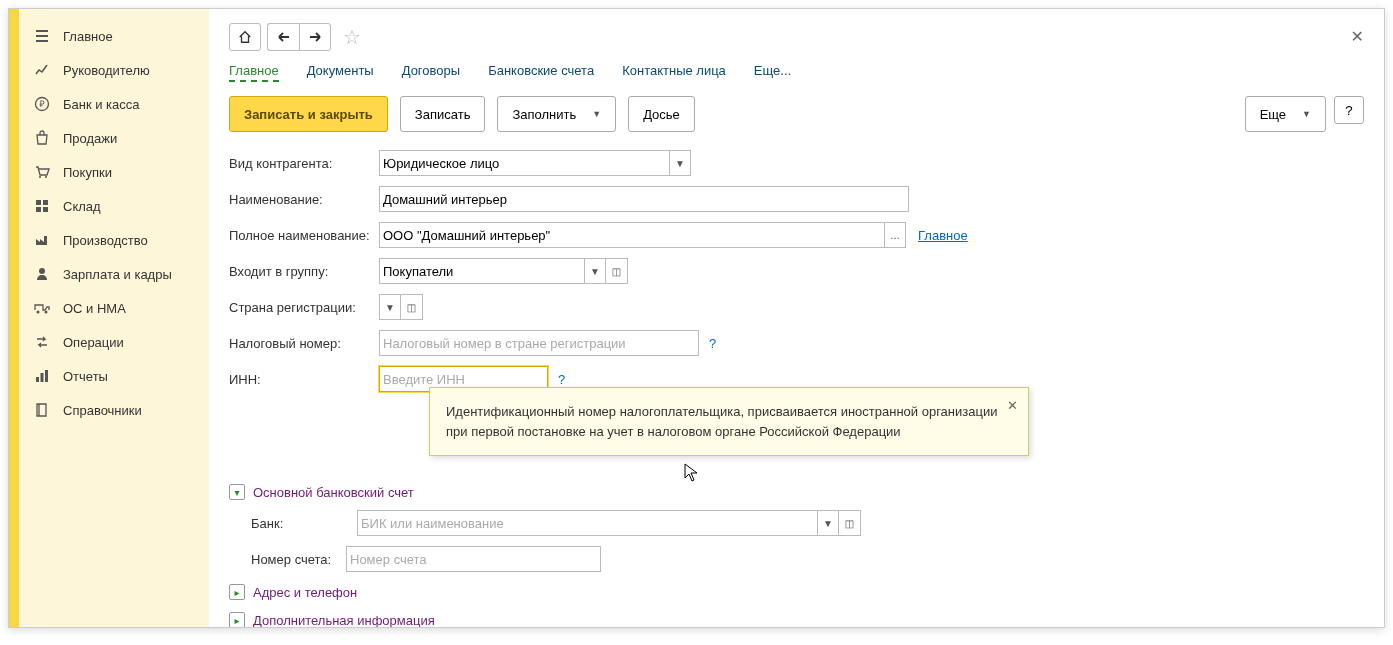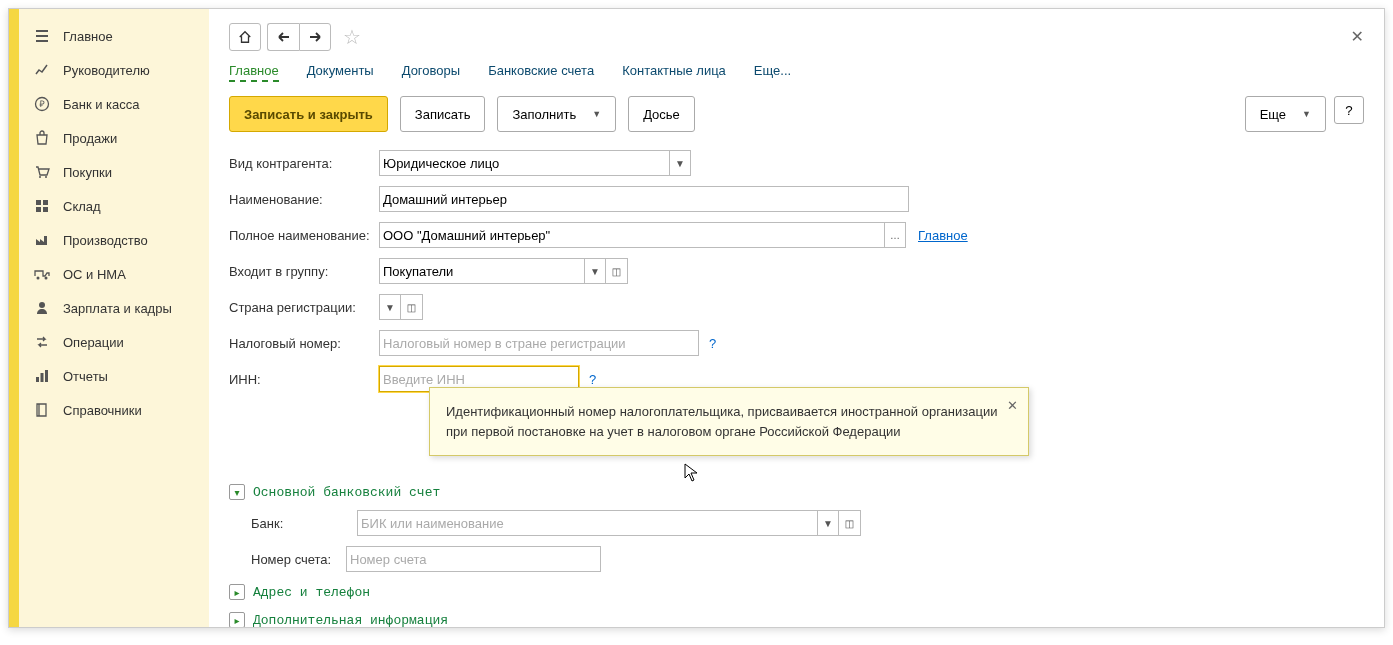--- a/index.html
+++ b/index.html
@@ -193,21 +193,21 @@
       width: 16px;
       height: 16px;
       border: 1px solid #999;
       border-radius: 2px;
       display: flex;
       align-items: center;
       justify-content: center;
       font-size: 10px;
       color: #2a8a2a;
     }
-    .section-title { color: #15803d; font-family: Liberation Mono, monospace; }
+    .section-title { color: #701a75; }
     .indent { margin-left: 22px; }
     .form-row.indent .form-label { width: 95px; }
     .tooltip {
       position: absolute;
       left: 220px;
       top: 378px;
       width: 600px;
       background: #fffde7;
       border: 1px solid #d4c968;
       box-shadow: 2px 2px 6px rgba(0,0,0,0.15);
@@ -299,35 +299,35 @@
       <span class="sidebar-icon">
           <svg width="16" height="16" viewBox="0 0 16 16">
             <path d="M2 13V7l4 3V7l4 3V4h3v9z" fill="#555"></path>
           </svg>
         </span>
       <span>Производство</span>
     </div>
     <div class="sidebar-item">
       <span class="sidebar-icon">
           <svg width="16" height="16" viewBox="0 0 16 16">
+            <circle cx="8" cy="5" r="3" fill="#555"></circle>
+            <path d="M3 14c0-3 2-5 5-5s5 2 5 5" fill="#555"></path>
+          </svg>
+        </span>
+      <span>Зарплата и кадры</span>
+    </div>
+    <div class="sidebar-item">
+      <span class="sidebar-icon">
+          <svg width="16" height="16" viewBox="0 0 16 16">
             <path d="M1 10V5h8v5h2l2-3h2v3" fill="none" stroke="#555" stroke-width="1.3"></path>
             <circle cx="4" cy="12" r="1.5" fill="#555"></circle>
             <circle cx="12" cy="12" r="1.5" fill="#555"></circle>
           </svg>
         </span>
       <span>ОС и НМА</span>
-    </div>
-    <div class="sidebar-item">
-      <span class="sidebar-icon">
-          <svg width="16" height="16" viewBox="0 0 16 16">
-            <circle cx="8" cy="5" r="3" fill="#555"></circle>
-            <path d="M3 14c0-3 2-5 5-5s5 2 5 5" fill="#555"></path>
-          </svg>
-        </span>
-      <span>Зарплата и кадры</span>
     </div>
     <div class="sidebar-item">
       <span class="sidebar-icon">
           <svg width="16" height="16" viewBox="0 0 16 16">
             <path d="M3 5h8l-2-2m2 2l-2 2M13 11H5l2 2m-2-2l2-2" stroke="#555" stroke-width="1.3" fill="none"></path>
           </svg>
         </span>
       <span>Операции</span>
     </div>
     <div class="sidebar-item">
@@ -434,21 +434,21 @@
     </div>
 
     <div class="form-row">
       <span class="form-label">Налоговый номер:</span>
       <input class="form-input" style="width: 320px;" placeholder="Налоговый номер в стране регистрации">
       <span class="help-q">?</span>
     </div>
 
     <div class="form-row">
       <span class="form-label">ИНН:</span>
-      <input class="form-input input-focused" style="width: 200px;" placeholder="Введите ИНН">
+      <input class="form-input input-focused" style="width: 169px;" placeholder="Введите ИНН">
       <span class="help-q">?</span>
     </div>
 
     <div style="height:70px"></div>
 
     <div class="section-toggle">
       <span class="toggle-icon">▾</span>
       <span class="section-title">Основной банковский счет</span>
     </div>
 

